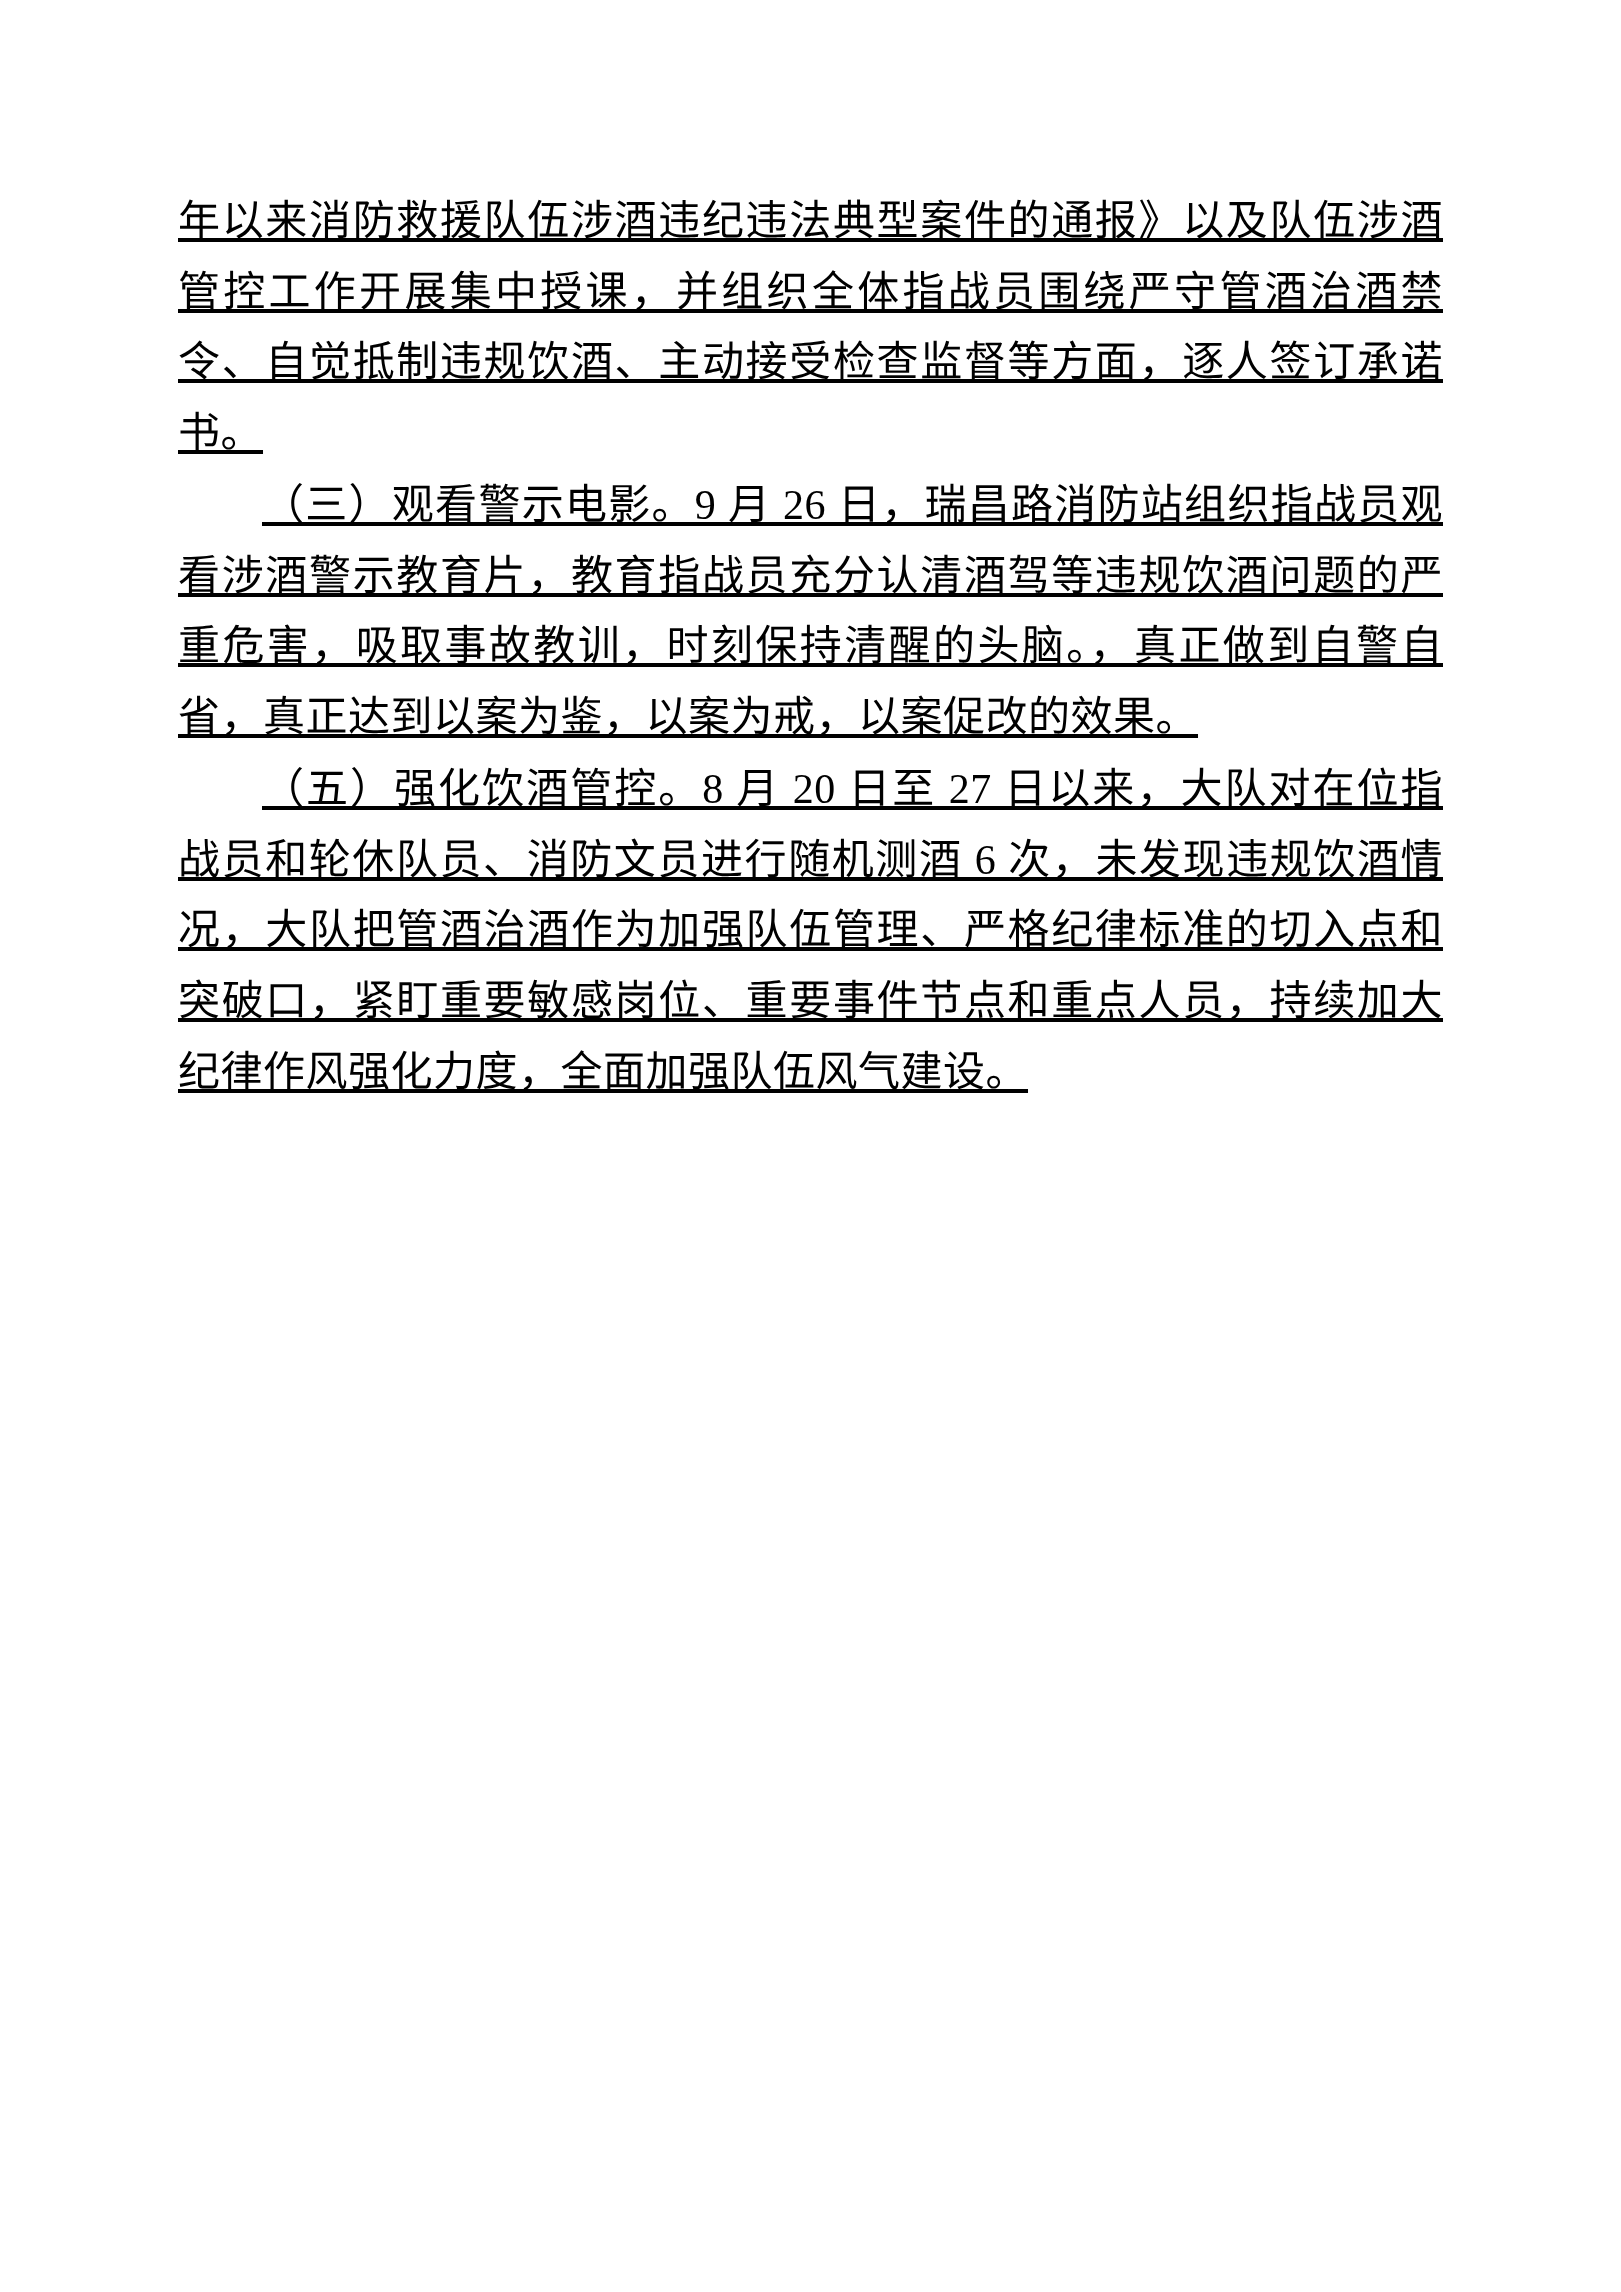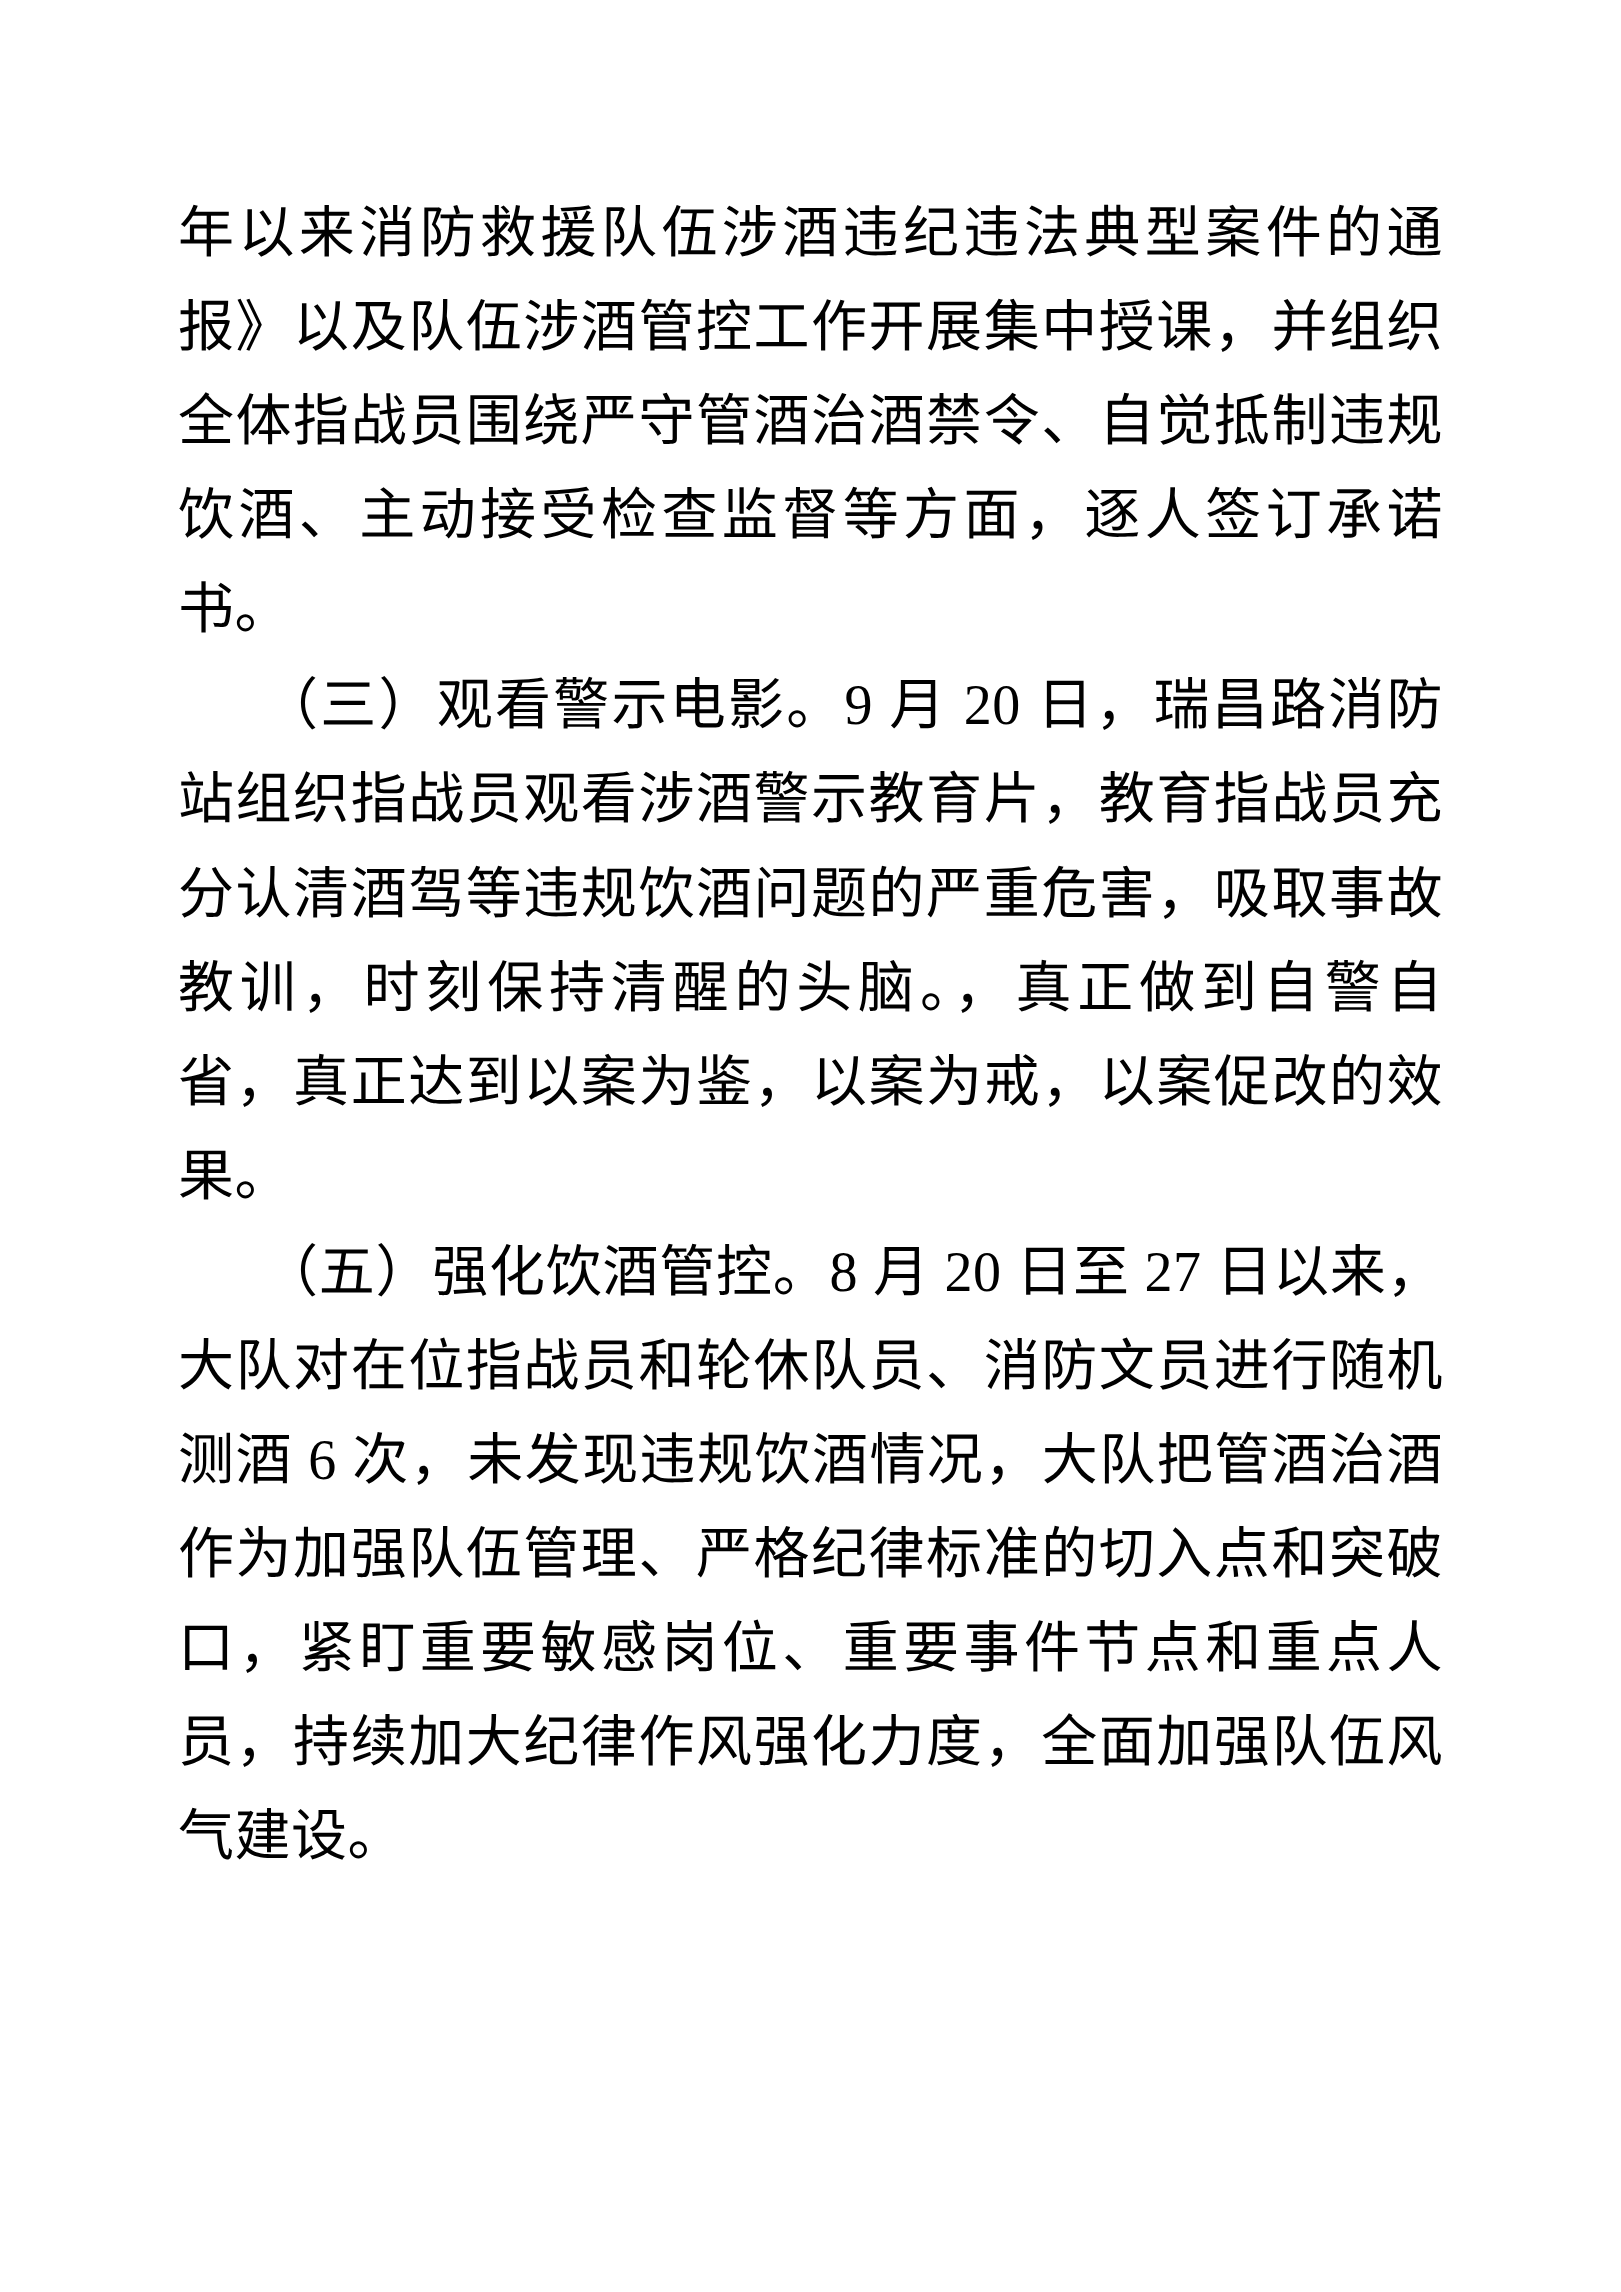--- a/index.html
+++ b/index.html
@@ -16,38 +16,39 @@
   }
   .page {
     position: relative;
     width: 1621px;
     height: 2293px;
     box-sizing: border-box;
     padding: 186px 178px 118px 178px;
     background: #ffffff;
   }
   .doc-body {
-    font-size: 56px;
+    font-size: 42px;
     line-height: 1.68;
     letter-spacing: 0.5px;
     text-align: justify;
     text-justify: inter-ideograph;
     word-break: break-all;
+    text-decoration: underline;
   }
   .para {
     margin: 0 0 2px 0;
     text-indent: 0;
   }
   .para.indent {
     text-indent: 84px;
   }
 </style>
 </head>
 <body>
 
 <div class="page">
   <div class="doc-body">
     <p class="para">年以来消防救援队伍涉酒违纪违法典型案件的通报》以及队伍涉酒管控工作开展集中授课，并组织全体指战员围绕严守管酒治酒禁令、自觉抵制违规饮酒、主动接受检查监督等方面，逐人签订承诺书。</p>
-    <p class="para indent">（三）观看警示电影。9 月 20 日，瑞昌路消防站组织指战员观看涉酒警示教育片，教育指战员充分认清酒驾等违规饮酒问题的严重危害，吸取事故教训，时刻保持清醒的头脑。，真正做到自警自省，真正达到以案为鉴，以案为戒，以案促改的效果。</p>
+    <p class="para indent">（三）观看警示电影。9 月 26 日，瑞昌路消防站组织指战员观看涉酒警示教育片，教育指战员充分认清酒驾等违规饮酒问题的严重危害，吸取事故教训，时刻保持清醒的头脑。，真正做到自警自省，真正达到以案为鉴，以案为戒，以案促改的效果。</p>
     <p class="para indent">（五）强化饮酒管控。8 月 20 日至 27 日以来，大队对在位指战员和轮休队员、消防文员进行随机测酒 6 次，未发现违规饮酒情况，大队把管酒治酒作为加强队伍管理、严格纪律标准的切入点和突破口，紧盯重要敏感岗位、重要事件节点和重点人员，持续加大纪律作风强化力度，全面加强队伍风气建设。</p>
   </div>
 </div>
 
 
 </body></html>

